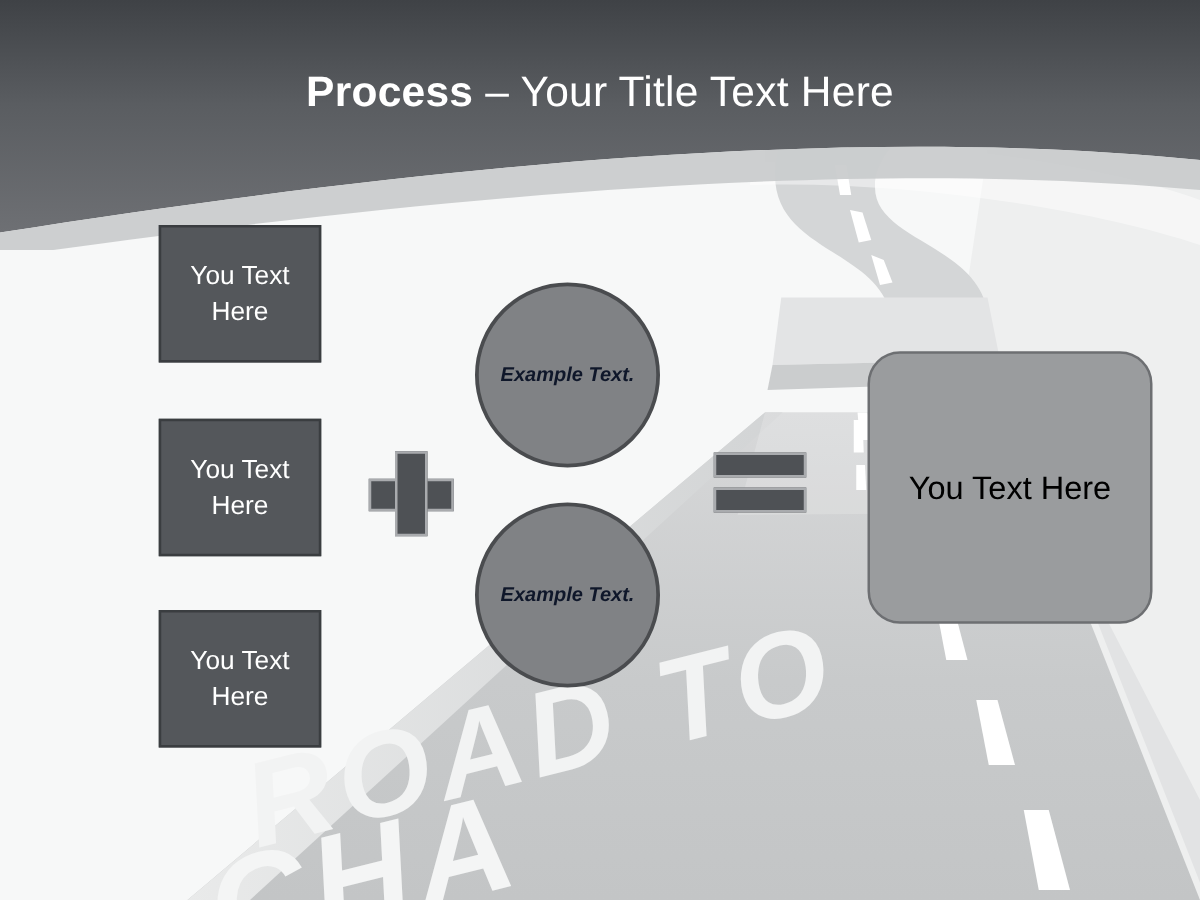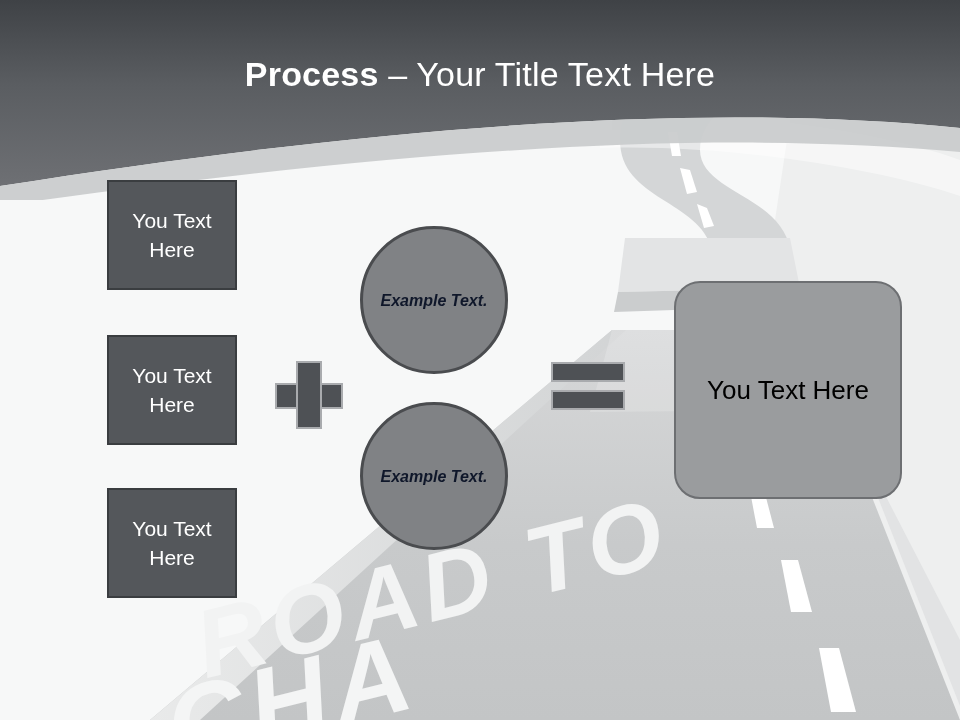--- a/index.html
+++ b/index.html
@@ -45,21 +45,21 @@
     color: #ffffff;
     font-size: 34px;
     line-height: 44px;
     letter-spacing: .2px;
     white-space: nowrap;
   }
   #title .strong { font-weight: bold; }
   #title .light  { font-weight: normal; }
 
   
-  .layer { position: absolute; z-index: 4; }
+  .layer { position: absolute; z-index: 4; margin-left: 20px; }
 
   .text-box {
     width: 130px;
     height: 110px;
     background: #54575b;
     border: 2px solid #3a3d40;
     box-sizing: border-box;
     color: #ffffff;
     font-size: 21px;
     line-height: 29px;

